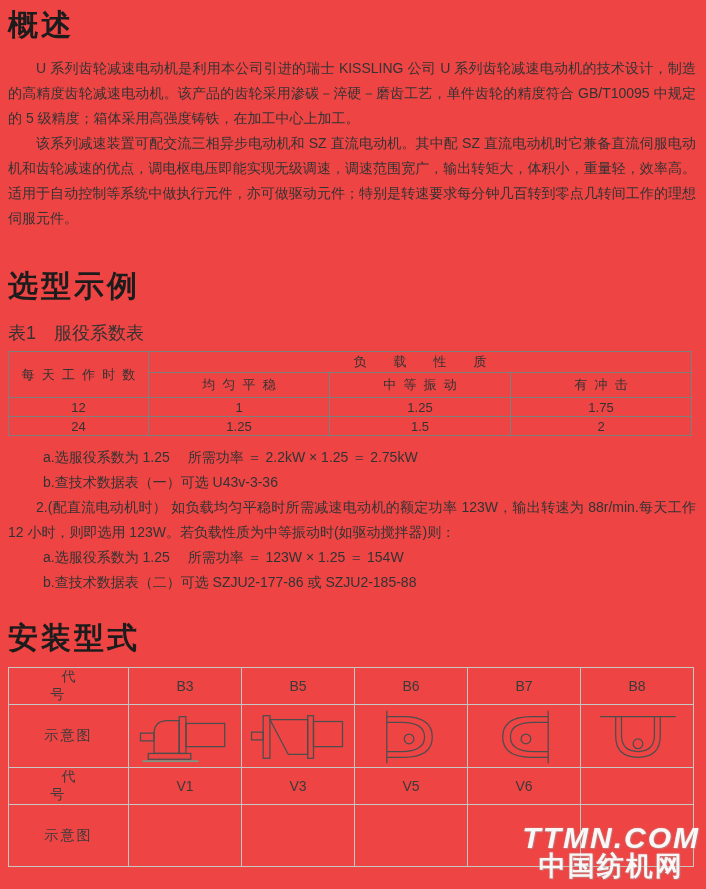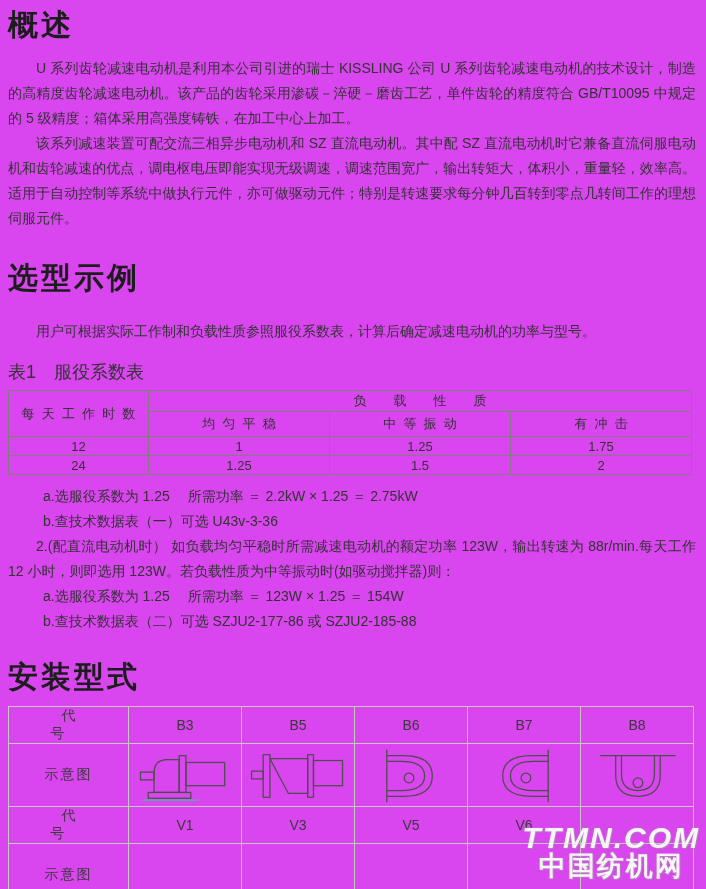--- a/index.html
+++ b/index.html
@@ -1,22 +1,22 @@
 <!DOCTYPE html>
 <html><head>
 <meta charset="utf-8">
 <style>
   html,body{margin:0;padding:0;background:#e9e9e7;}
   .page{
     width:706px;height:889px;box-sizing:border-box;position:relative;overflow:hidden;
-    background:#d946ef;color:#2e2e2e;padding:6px 10px 0 8px;
+    background:#ef4444;color:#2e2e2e;padding:6px 10px 0 8px;
     font-family:"Liberation Sans","DejaVu Sans",sans-serif;
   }
   .h1{font-size:30px;font-weight:bold;color:#1c1c1c;margin:0;letter-spacing:3px;line-height:38px;}
-  .mt{margin-top:28px;}
+  .mt{margin-top:36px;}
   .body{font-size:14px;line-height:25px;margin:0;text-align:justify;color:#333;}
   .first{margin-top:12px;}
   .ind{text-indent:2em;}
   .sub{margin-left:35px;}
   .intro{margin-top:22px;}
   .caption{font-size:18px;color:#333;margin:16px 0 6px 0;}
   table{border-collapse:collapse;table-layout:fixed;padding-left:12px;}
   .t1{width:684px;}
   .t1 td{border:1px solid #7e7e7c;text-align:center;vertical-align:middle;font-size:13px;color:#333;padding:0;}
   .t1 .hr1 td{height:20px;}
@@ -43,21 +43,20 @@
 </head>
 <body>
 
 <div class="page">
 
   <h1 class="h1">概述</h1>
   <p class="body ind first">U 系列齿轮减速电动机是利用本公司引进的瑞士 KISSLING 公司 U 系列齿轮减速电动机的技术设计，制造的高精度齿轮减速电动机。该产品的齿轮采用渗碳－淬硬－磨齿工艺，单件齿轮的精度符合 GB/T10095 中规定的 5 级精度；箱体采用高强度铸铁，在加工中心上加工。</p>
   <p class="body ind">该系列减速装置可配交流三相异步电动机和 SZ 直流电动机。其中配 SZ 直流电动机时它兼备直流伺服电动机和齿轮减速的优点，调电枢电压即能实现无级调速，调速范围宽广，输出转矩大，体积小，重量轻，效率高。适用于自动控制等系统中做执行元件，亦可做驱动元件；特别是转速要求每分钟几百转到零点几转间工作的理想伺服元件。</p>
 
   <h1 class="h1 mt">选型示例</h1>
-  <p class="body ind intro">用户可根据实际工作制和负载性质参照服役系数表，计算后确定减速电动机的功率与型号。</p>
   <p class="caption">表1　服役系数表</p>
 
   <table class="t1">
     <colgroup>
         <col style="width:140px">
         <col style="width:181px">
         <col style="width:181px">
         <col style="width:181px">
       </colgroup>
     <tbody>

